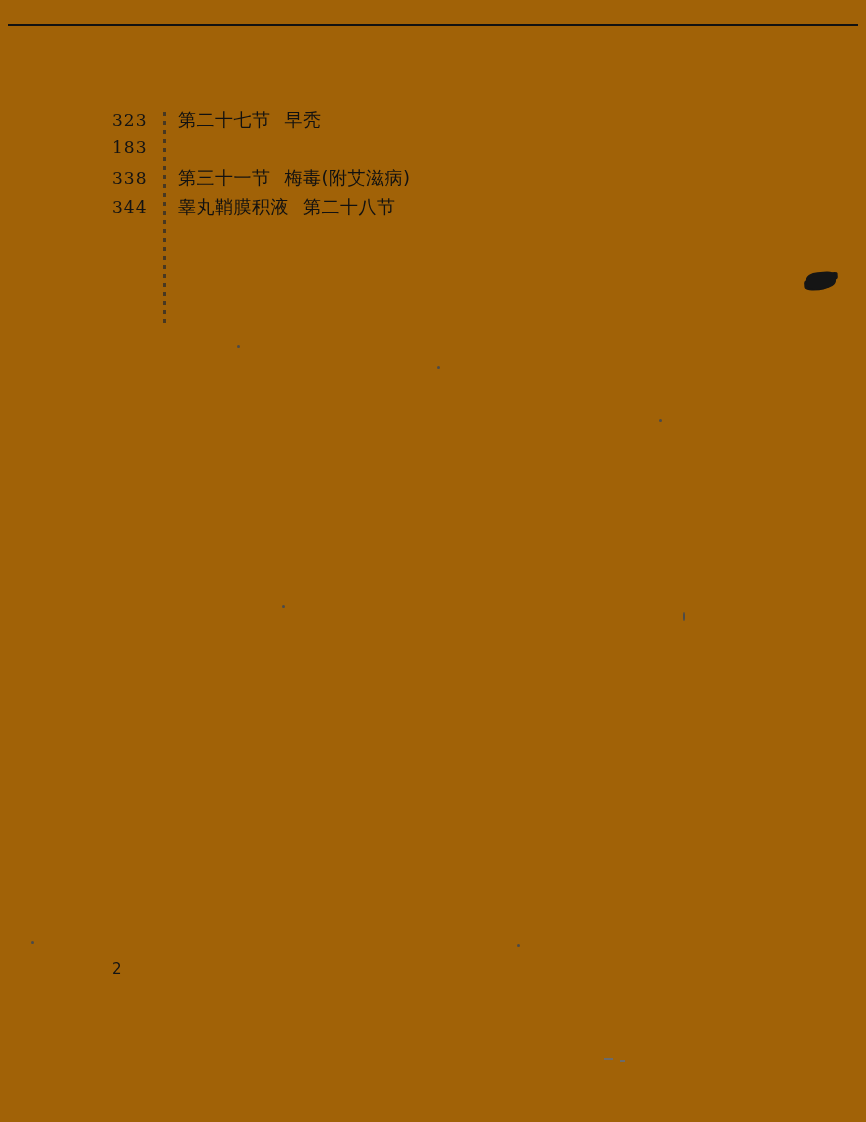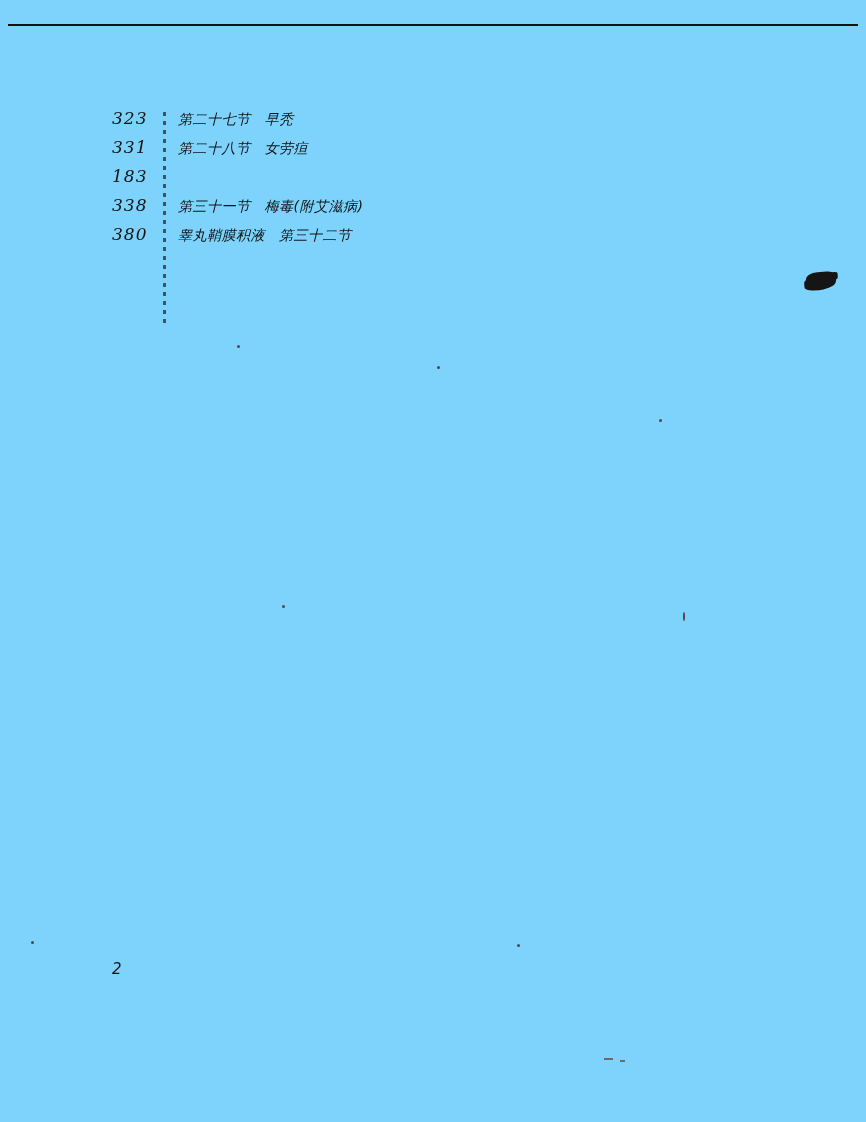--- a/index.html
+++ b/index.html
@@ -13,22 +13,21 @@
     position: relative;
     font-family: "DejaVu Serif", "Liberation Serif", serif;
     color: #111;
     overflow: hidden;
   }
 
   
   .page {
     position: absolute;
     inset: 0;
-    background: #7dd3fc;
-    font-style: italic;
+    background: #a16207;
   }
 
   
   .top-rule {
     position: absolute;
     left: 8px;
     right: 8px;
     top: 24px;
     height: 2px;
     background: #121212;
@@ -57,21 +56,21 @@
     letter-spacing: 1px;
     color: #131313;
   }
 
   .toc-sep {
     width: 14px;
   }
 
   .toc-title {
     font-family: "DejaVu Sans", "Liberation Sans", sans-serif;
-    font-size: 14px;
+    font-size: 18px;
     letter-spacing: 0.5px;
     color: #111;
   }
 
   .toc-title .gap {
     display: inline-block;
     width: 14px;
   }
 
   
@@ -142,47 +141,40 @@
   <div class="toc">
 
     <div class="toc-row">
       <span class="toc-page">323</span>
       <span class="toc-sep"></span>
       <span class="toc-title">
         <span>第二十七节</span><span class="gap"></span><span>早秃</span>
       </span>
     </div>
 
-    <div class="toc-row">
-      <span class="toc-page">331</span>
-      <span class="toc-sep"></span>
-      <span class="toc-title">
-        <span>第二十八节</span><span class="gap"></span><span>女劳疸</span>
-      </span>
-    </div>
 
 
     <div class="toc-row">
       <span class="toc-page">183</span>
       <span class="toc-sep"></span>
     </div>
 
     <div class="toc-row">
       <span class="toc-page">338</span>
       <span class="toc-sep"></span>
       <span class="toc-title">
         <span>第三十一节</span><span class="gap"></span><span>梅毒(附艾滋病)</span>
       </span>
     </div>
 
     <div class="toc-row">
-      <span class="toc-page">380</span>
+      <span class="toc-page">344</span>
       <span class="toc-sep"></span>
       <span class="toc-title">
-        <span>睾丸鞘膜积液</span><span class="gap"></span><span>第三十二节</span>
+        <span>睾丸鞘膜积液</span><span class="gap"></span><span>第二十八节</span>
       </span>
     </div>
 
 
   </div>
 
   <div class="ink-blot"></div>
 
   <span class="speck" style="left:237px; top:345px; width:3px; height:3px;"></span>
   <span class="speck" style="left:437px; top:366px; width:3px; height:3px;"></span>

